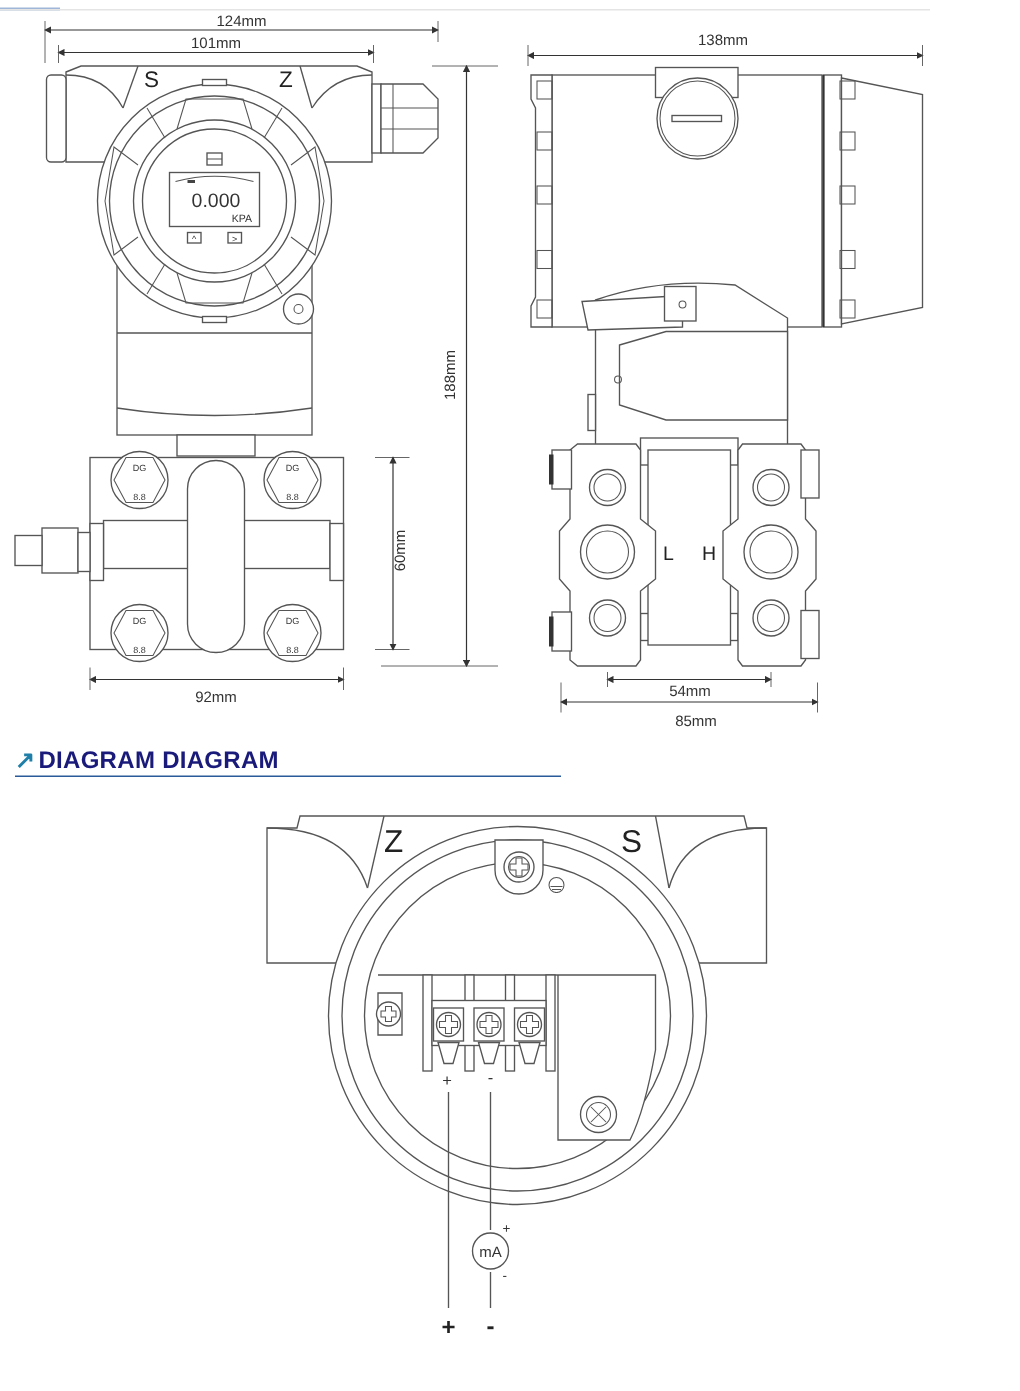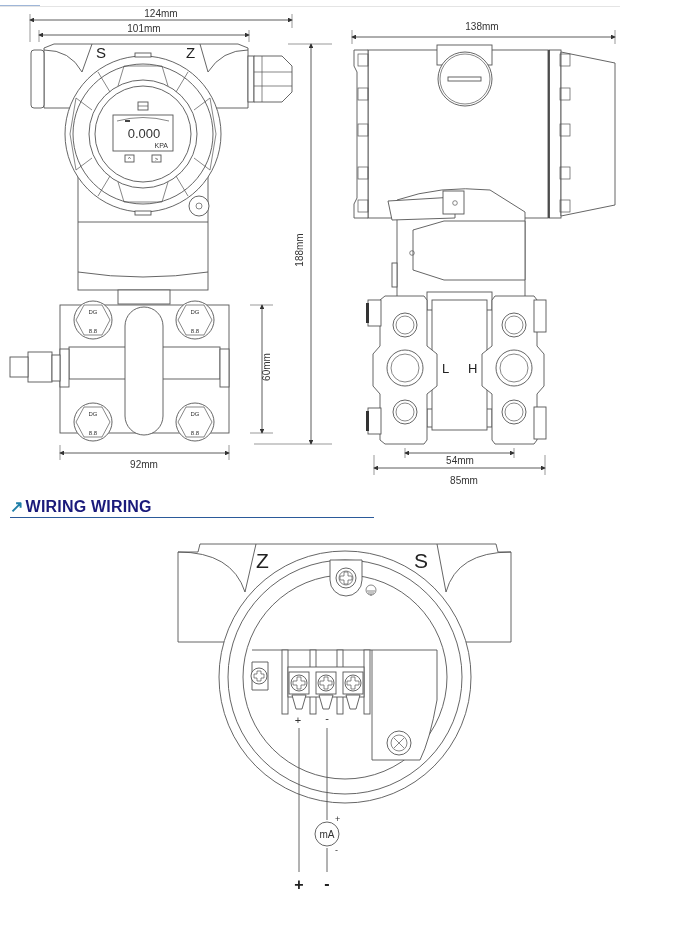--- a/index.html
+++ b/index.html
@@ -304,14 +304,14 @@
     <circle class="stw" cx="327" cy="834" r="12"></circle>
     <text x="327" y="838" text-anchor="middle" style="font-size:10px">mA</text>
     <text x="335" y="822" style="font-size:9px">+</text>
     <text x="335" y="853" style="font-size:9px">-</text>
 
     <text x="299" y="890" text-anchor="middle" style="font-size:16px;font-weight:bold;fill:#222">+</text>
     <text x="327" y="889" text-anchor="middle" style="font-size:16px;font-weight:bold;fill:#222">-</text>
   </g>
 </svg>
 
-<div class="wd-title"><span class="wd-arrow">↗</span><span>WIRING WIRING</span></div>
+<div class="wd-title"><span class="wd-arrow">↗</span><span>DIAGRAM DIAGRAM</span></div>
 <div class="wd-line"></div>
 
 </body></html>

